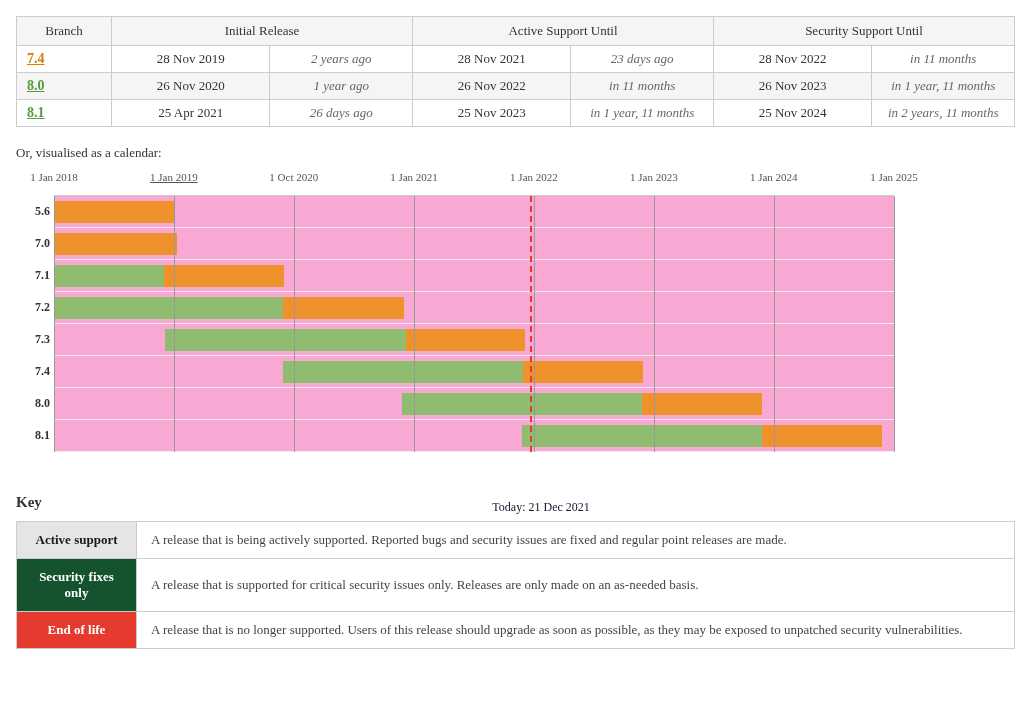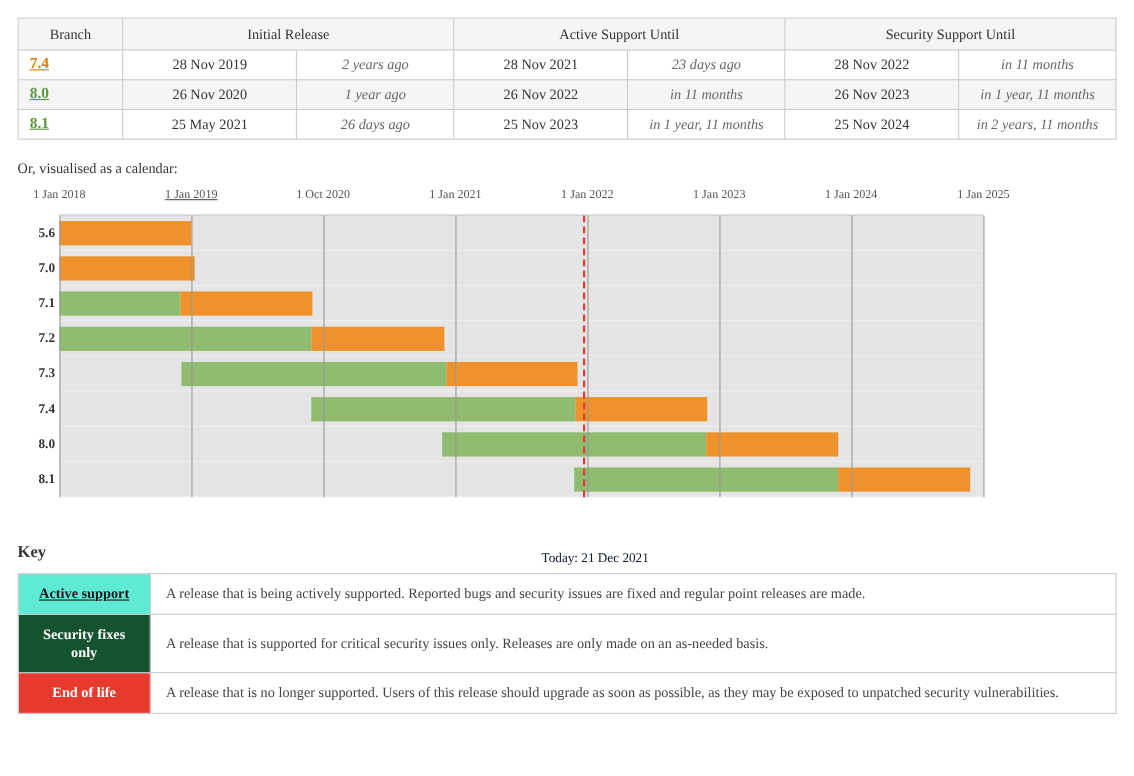--- a/index.html
+++ b/index.html
@@ -58,21 +58,21 @@
       color: #333;
     }
 
     .chart-wrapper {
       position: relative;
       padding-left: 38px;
     }
 
     .chart-container {
       position: relative;
-      background: #e5e5e5;
+      background: #f9a8d4;
       border-top: 1px solid #ccc;
     }
 
     .bar-row {
       display: flex;
       align-items: center;
       height: 32px;
       position: relative;
       border-bottom: 1px solid #eee;
     }
@@ -137,21 +137,21 @@
       padding: 10px 14px;
       vertical-align: middle;
       font-size: 13px;
     }
     .key-color-cell {
       width: 120px;
       font-weight: bold;
       text-align: center;
       color: #fff;
     }
-    .key-green { background: #5eead4; color: #1a1a1a; text-decoration: underline; }
+    .key-green { background: #e5e5e5; color: #1a1a1a; }
     .key-orange { background: #14532d; color: #fff; }
     .key-red { background: #e63a2e; color: #fff; }
     .key-desc { color: #444; }
   </style>
 </head>
 <body>
 
 <table class="release-table">
   <thead>
     <tr>
@@ -181,21 +181,21 @@
     <td class="col-rel italic">1 year ago</td>
     <td class="col-date">26 Nov 2022</td>
     <td class="col-rel italic">in 11 months</td>
     <td class="col-date">26 Nov 2023</td>
     <td class="col-rel italic">in 1 year, 11 months</td>
   </tr>
       <tr>
     <td class="branch-cell col-branch">
       <span class="branch-link green">8.1</span>
     </td>
-    <td class="col-date">25 May 2021</td>
+    <td class="col-date">25 Apr 2021</td>
     <td class="col-rel italic">26 days ago</td>
     <td class="col-date">25 Nov 2023</td>
     <td class="col-rel italic">in 1 year, 11 months</td>
     <td class="col-date">25 Nov 2024</td>
     <td class="col-rel italic">in 2 years, 11 months</td>
   </tr>
     </tbody>
 </table>
 
 <div class="calendar-section">

